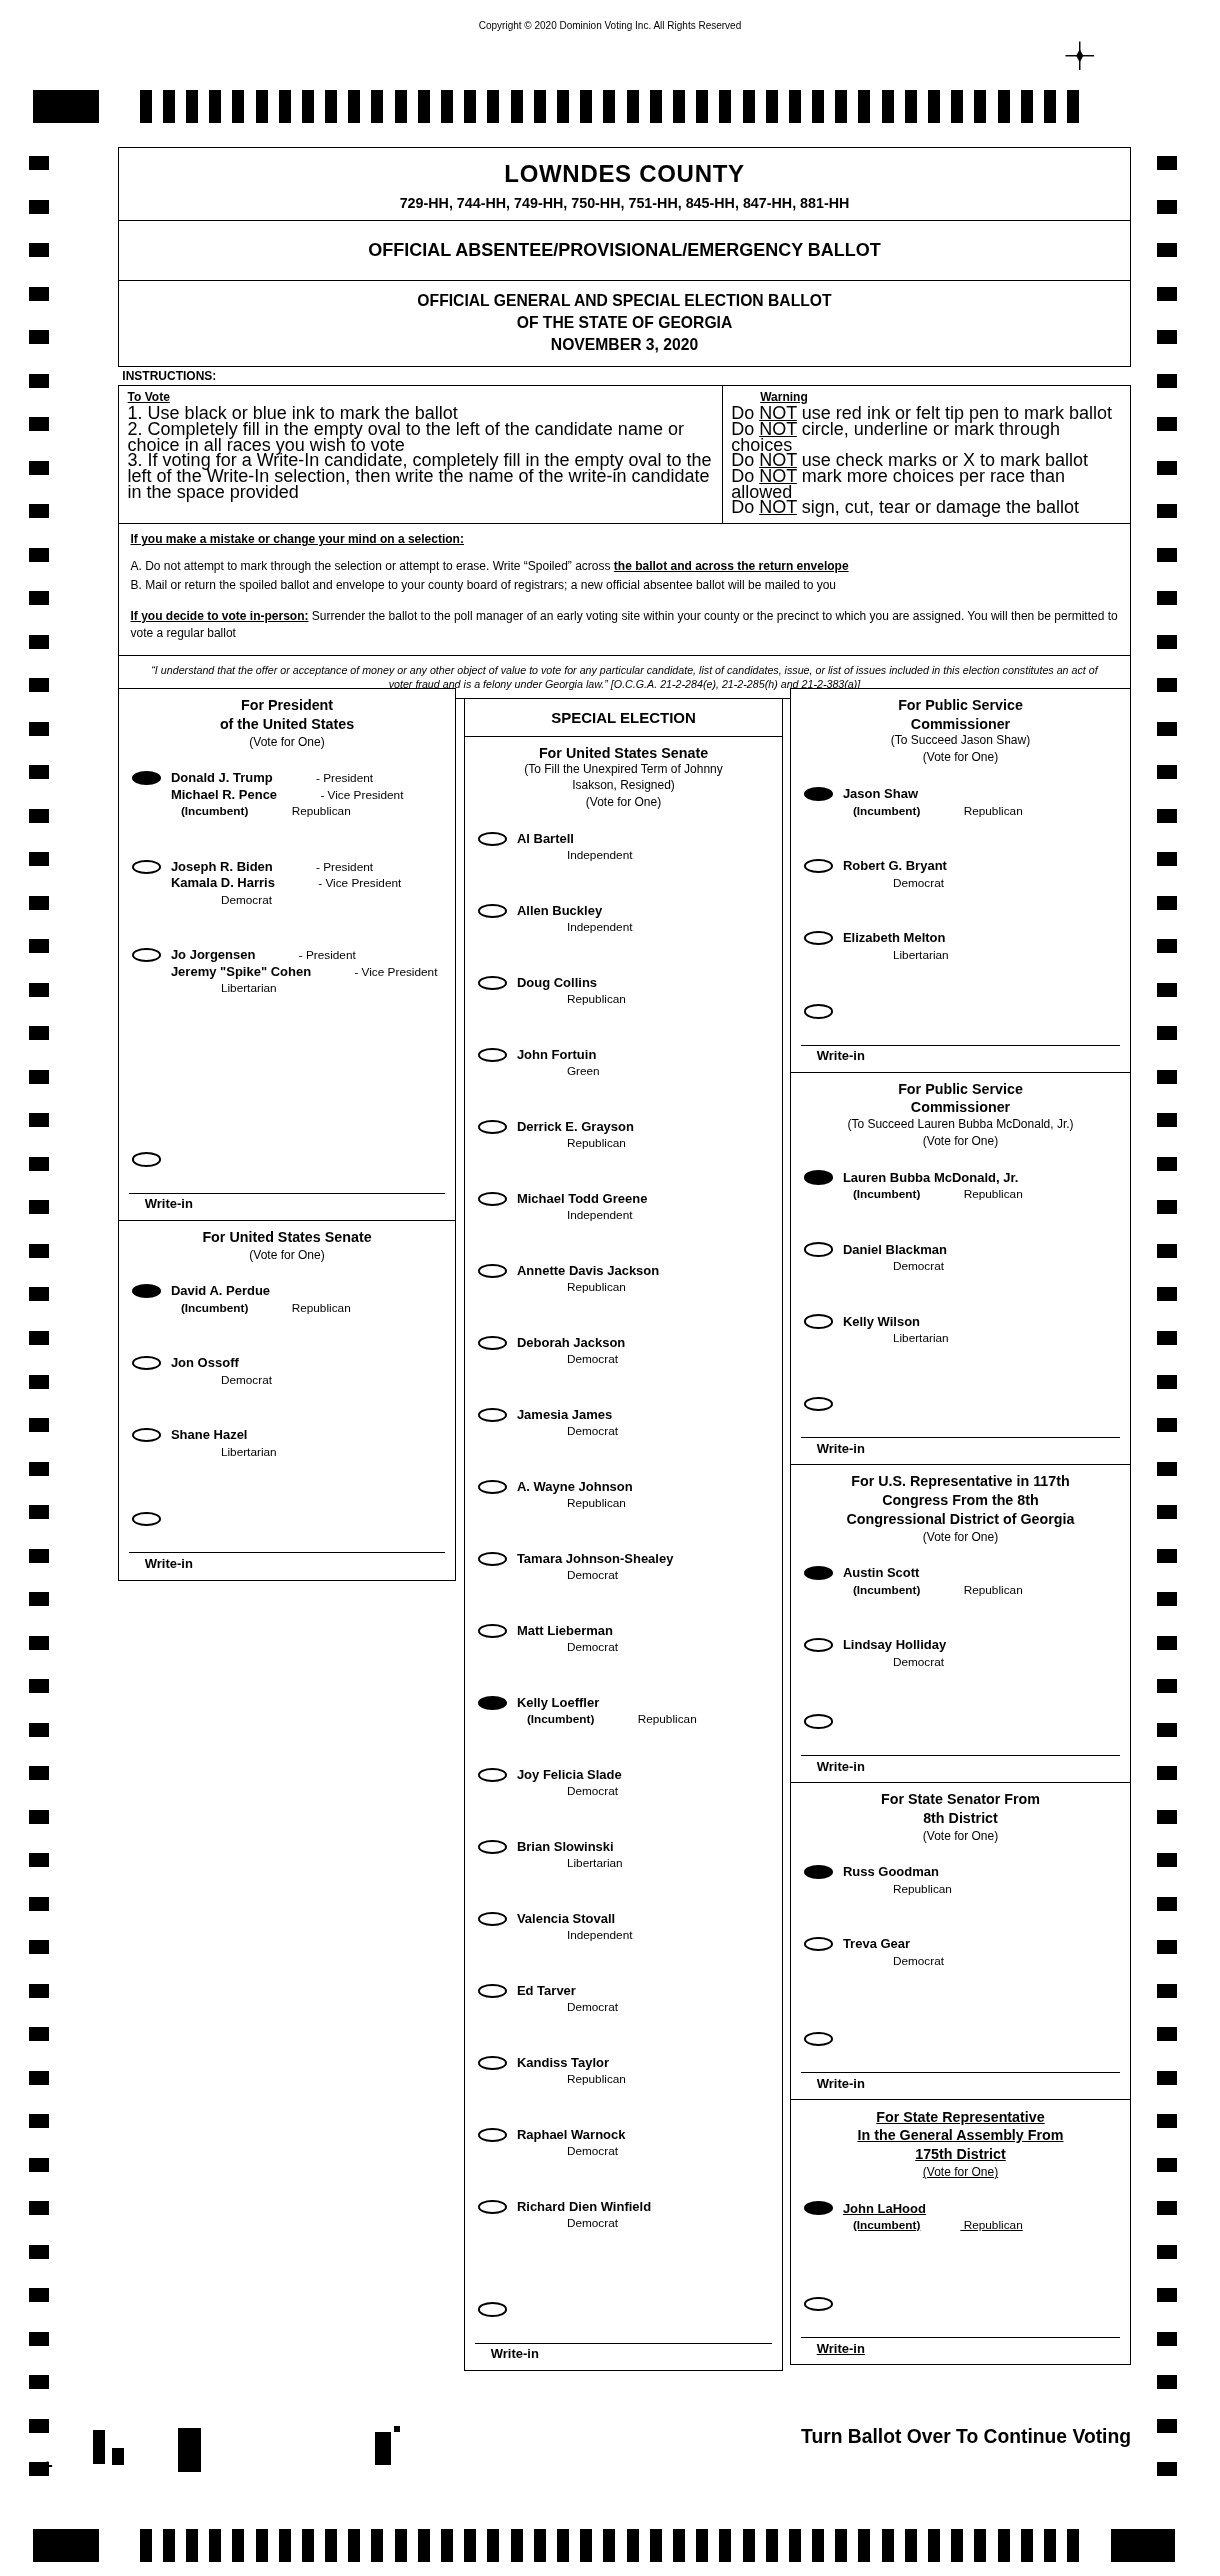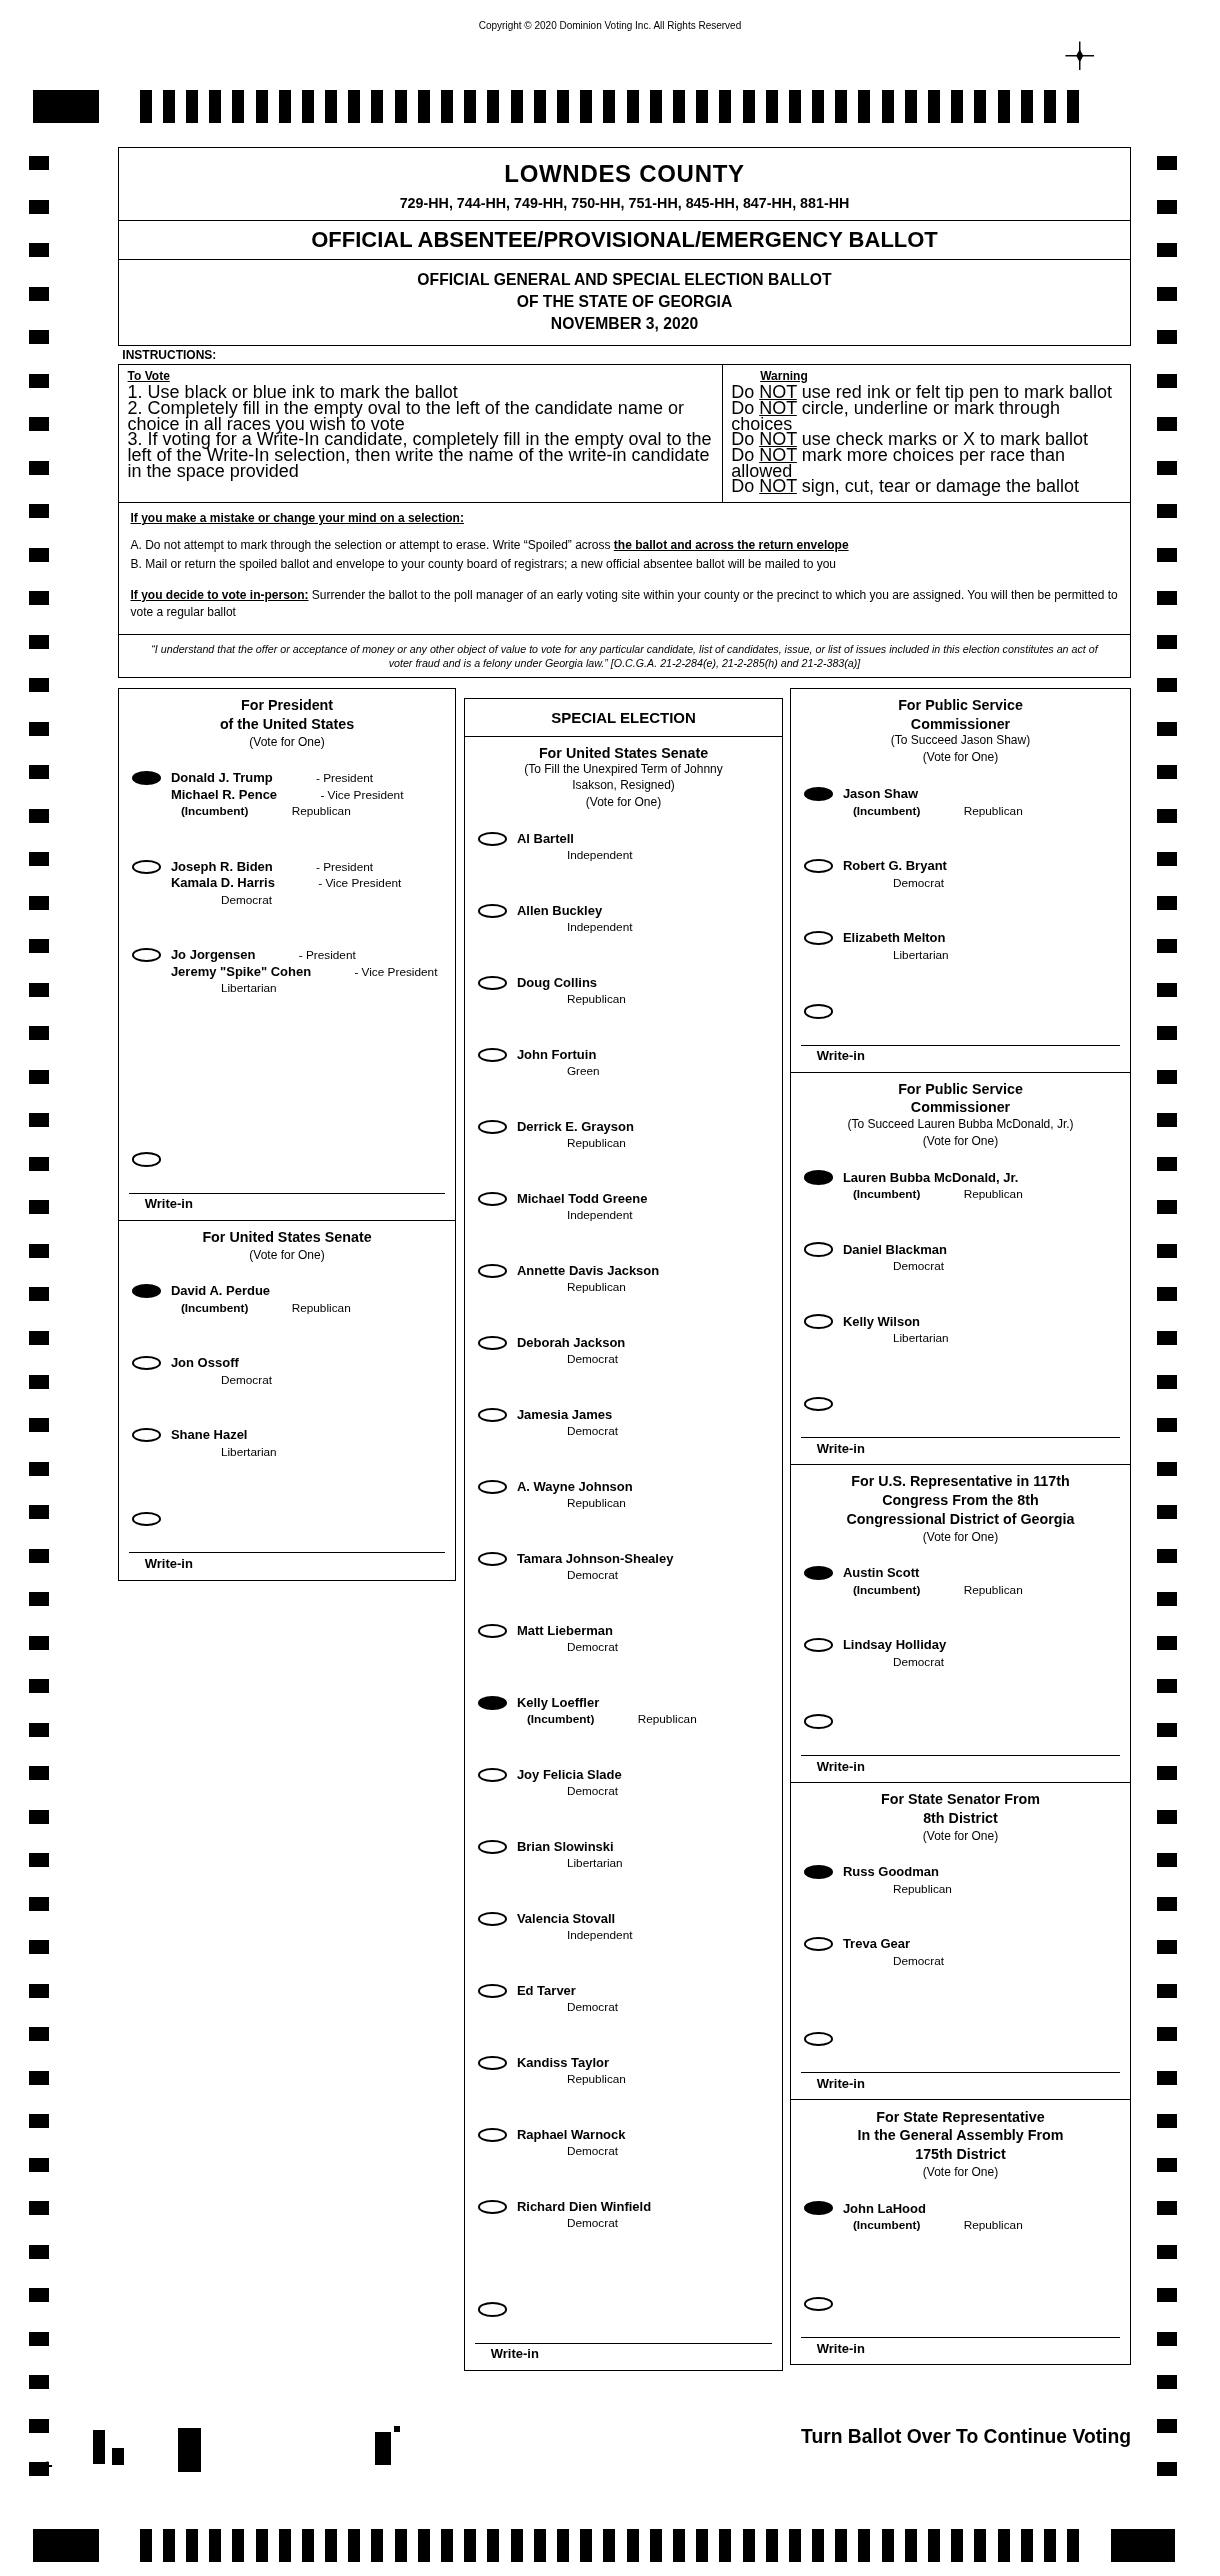--- a/index.html
+++ b/index.html
@@ -10,21 +10,21 @@
   }
   .tmark { position:absolute; background:#000; }
   #copyright { position:absolute; top:20px; left:0; right:0; text-align:center; font-size:10px; }
   #regmark { position:absolute; left:1064px; top:40px; }
   #header-stack { position:absolute; left:118px; top:147px; width:1013px; }
   .box { border:1.4px solid #000; background:#fff; }
   .box + .box { margin-top:-1.4px; }
   .county { text-align:center; padding:11.5px 0 10px; }
   .county-name { font-size:24px; font-weight:bold; letter-spacing:0.7px; }
   .precincts { font-size:14.3px; font-weight:bold; margin-top:7.2px; }
-  .btype { text-align:center; padding:6px 0; font-size:22px; font-weight:bold; }
+  .btype { text-align:center; padding:19px 0; font-size:18px; font-weight:bold; }
   .elect { text-align:center; padding:8.6px 0 10px; }
   .elect div { font-size:15.7px; font-weight:bold; line-height:22px; }
   .instr-label { font-size:12px; font-weight:bold; padding:2.9px 4.3px 1.4px; }
   .instr { display:flex; align-items:stretch; }
   .instr-left { width:59.7%; border-right:1.4px solid #000; padding:4.3px 8.6px 7.2px; }
   .instr-right { flex:1; padding:4.3px 8.6px 7.2px; }
   .instr-title { font-size:12px; font-weight:bold; text-decoration:underline; margin-bottom:2.1px; }
   .instr-right .instr-title { margin-left:29px; }
   .instr-item { font-size:18px; line-height:15.7px; }
   .u-not { text-decoration:underline; }
@@ -57,21 +57,21 @@
   .write-in { margin-top:auto; }
   .write-in .oval { margin-left:2.9px; display:block; }
   .wi-line { border-top:1.4px solid #000; margin-top:26px; }
   .wi-label { font-size:13px; font-weight:bold; margin:2.9px 0 0 15.7px; }
   .race-president { min-height:533px;justify-content:center; }
   .race-ussenate  { min-height:361px; }
   .race-psc1      { min-height:385px; }
   .race-psc2      { min-height:394px; }
   .race-usrep     { min-height:319px; }
   .race-statesen  { min-height:319px; }
-  .race-staterep  { min-height:266px; }
+  .race-staterep  { min-height:266px;text-decoration:underline; }
   #footer-turnover { position:absolute; top:2426px; right:89px; font-size:19.3px; font-weight:bold; }
   #plus-bl { position:absolute; left:42px; top:2455px; font-size:18.6px; font-weight:bold; }
 </style>
 </head>
 <body>
 
 <div id="timing">
     <div class="tmark" style="left: 33px; top: 90px; width: 66px; height: 33px;"></div>
     <div class="tmark" style="left: 140px; top: 90px; width: 11.5px; height: 33px;"></div>
     <div class="tmark" style="left: 163px; top: 90px; width: 11.5px; height: 33px;"></div>

